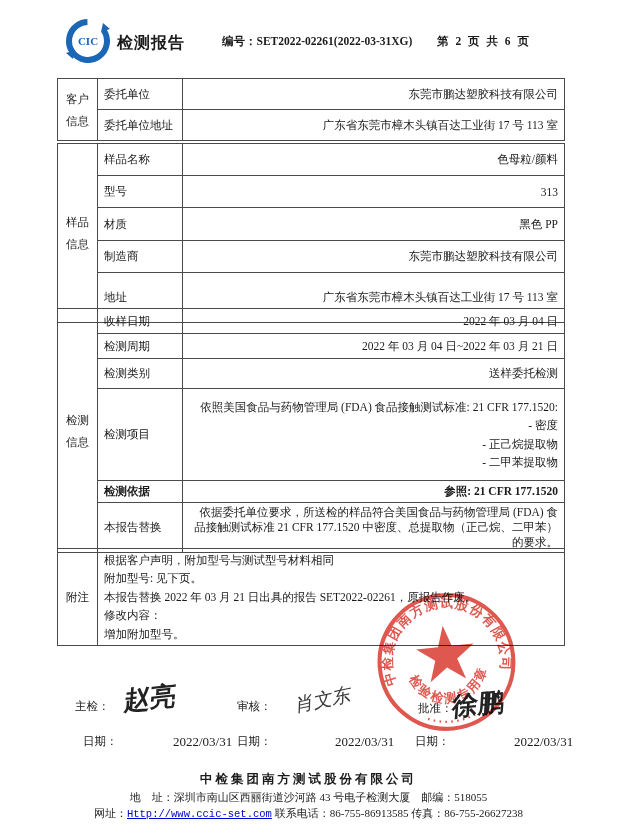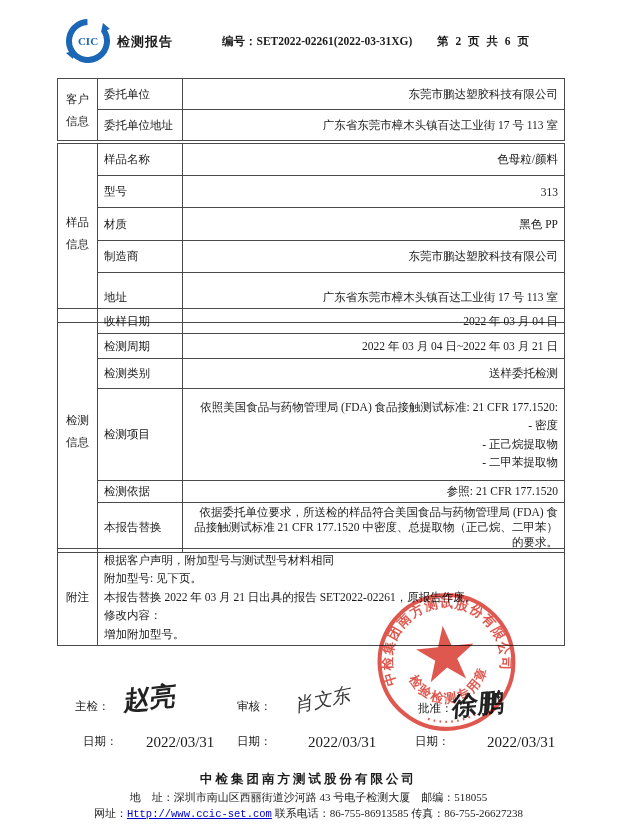--- a/index.html
+++ b/index.html
@@ -3,21 +3,21 @@
 <meta charset="utf-8">
 <style>
   html,body { margin:0; padding:0; background:#ffffff; }
   .page {
     position:relative; width:617px; height:840px; background:#ffffff;
     font-family:"Liberation Serif","DejaVu Serif",serif; color:#1b1b1b;
     overflow:hidden;
   }
   
   .logo { position:absolute; left:63px; top:16px; width:50px; height:50px; }
-  .hdr-title { position:absolute; left:117px; top:33px; font-size:13px; font-weight:bold; letter-spacing:1px; }
+  .hdr-title { position:absolute; left:117px; top:33px; font-size:16px; font-weight:bold; letter-spacing:1px; }
   .hdr-no { position:absolute; left:222px; top:34px; font-size:11.5px; font-weight:bold; white-space:nowrap; }
   .hdr-page { position:absolute; left:437px; top:34px; font-size:11.5px; font-weight:bold; letter-spacing:2px; white-space:nowrap; }
   
   table.info { position:absolute; left:57px; width:507px; border-collapse:collapse; table-layout:fixed; font-size:11.5px; }
   table.info td { border:1px solid #4a4a4a; padding:2px 6px; vertical-align:middle; }
   col.c1 { width:40px; } col.c2 { width:85px; } col.c3 { width:382px; }
   td.group { text-align:center; padding:2px 8px; word-break:break-all; line-height:22px; }
   td.lbl { padding-left:7px; }
   td.val { padding-left:8px;text-align:right; }
   td.multi { vertical-align:middle; }
@@ -27,21 +27,21 @@
   td.notes-cell div { line-height:18.4px; }
   
   .stamp { position:absolute; left:371px; top:591px; width:152px; height:152px;
            transform:rotate(-6deg); mix-blend-mode:multiply; opacity:.92; }
   
   .sig-label { position:absolute; font-size:11.5px; white-space:nowrap; }
   .sig-name { position:absolute; font-size:26px; font-weight:bold; color:#222;
               transform:rotate(-6deg) skewX(-10deg); white-space:nowrap; }
   .sig-name.small { font-size:19px; font-weight:normal; color:#3a3a3a; transform:rotate(-12deg) skewX(-14deg); }
   .date-label { position:absolute; font-size:11.5px; white-space:nowrap; }
-  .date-value { position:absolute; font-size:15px; white-space:nowrap; }
+  .date-value { position:absolute; font-size:13px; white-space:nowrap;margin-left:27px; }
   
   .f-company { position:absolute; left:0; top:771px; width:100%; text-align:center;
                font-size:12.5px; font-weight:bold; letter-spacing:3px; }
   .f-address { position:absolute; left:0; top:790px; width:100%; text-align:center; font-size:11px; }
   .f-web { position:absolute; left:0; top:806px; width:100%; text-align:center; font-size:11px; }
   .f-web a { color:#0000cc; text-decoration:underline; font-family:"Liberation Mono","DejaVu Sans Mono",monospace; font-size:10.5px; }
 </style>
 </head>
 <body>
 
@@ -129,21 +129,21 @@
     </tr>
     <tr style="height:92px;">
       <td class="lbl">检测项目</td>
       <td class="val multi">
         <div>依照美国食品与药物管理局 (FDA) 食品接触测试标准: 21 CFR 177.1520:</div>
         <div>- 密度</div>
         <div>- 正己烷提取物</div>
         <div>- 二甲苯提取物</div>
       </td>
     </tr>
-    <tr style="height:22px;">
+    <tr style="height:22px;font-weight:bold;">
       <td class="lbl">检测依据</td>
       <td class="val">参照: 21 CFR 177.1520</td>
     </tr>
     <tr style="height:48px;">
       <td class="lbl">本报告替换</td>
       <td class="val concl">依据委托单位要求，所送检的样品符合美国食品与药物管理局 (FDA) 食品接触测试标准 21 CFR 177.1520 中密度、总提取物（正己烷、二甲苯）的要求。</td>
     </tr>
   </tbody>
     </table>
 

